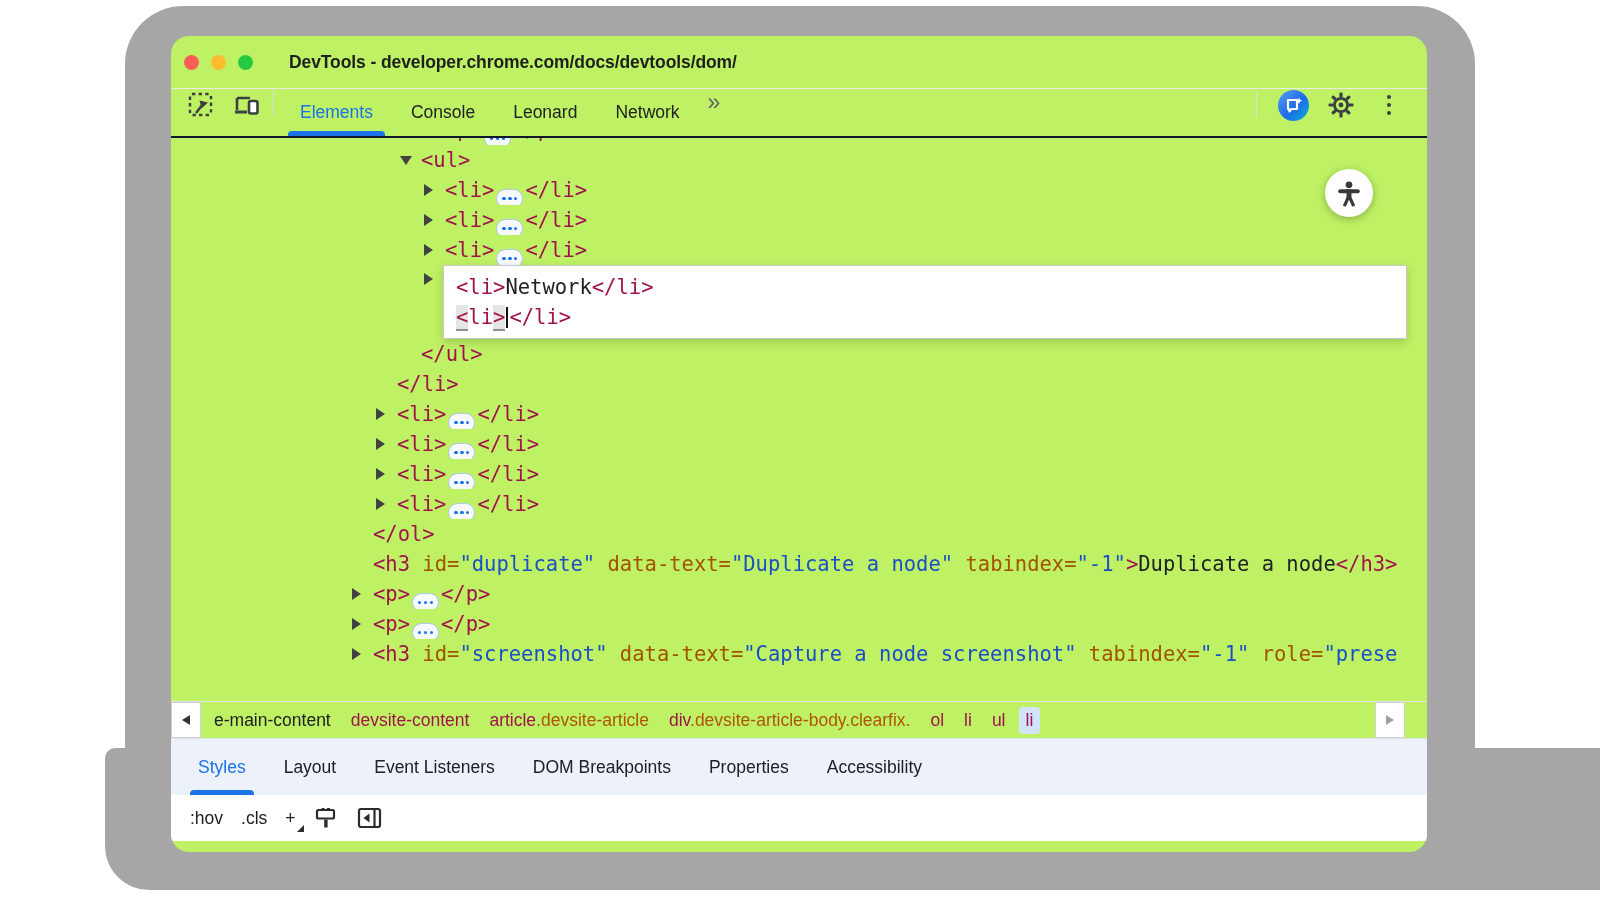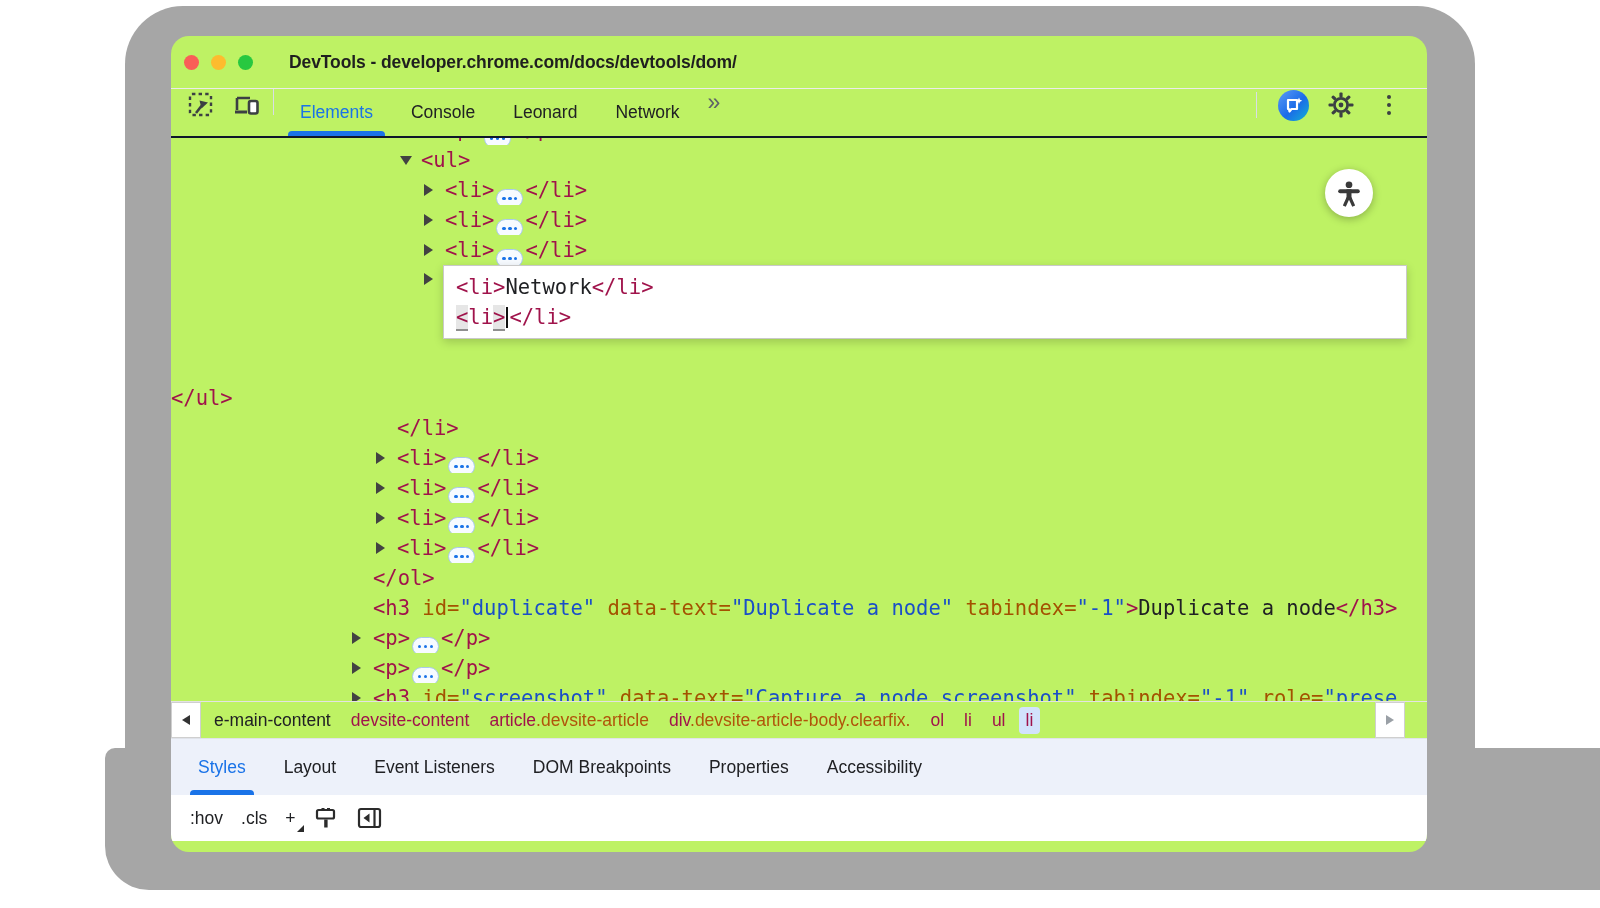--- a/index.html
+++ b/index.html
@@ -191,21 +191,21 @@
       <div class="rows" id="tree-rows">
           <div class="row" style="padding-left: 274px;"><span class="tk-tag">&lt;p&gt;</span><span class="pill"><i></i><i></i><i></i></span><span class="tk-tag">&lt;/p&gt;</span></div>
           <div class="row" style="padding-left: 250px;"><span class="arw d" style="left: 229px;"></span><span class="tk-tag">&lt;ul&gt;</span></div>
           <div class="row" style="padding-left: 274px;"><span class="arw r" style="left: 253px;"></span><span class="tk-tag">&lt;li&gt;</span><span class="pill"><i></i><i></i><i></i></span><span class="tk-tag">&lt;/li&gt;</span></div>
           <div class="row" style="padding-left: 274px;"><span class="arw r" style="left: 253px;"></span><span class="tk-tag">&lt;li&gt;</span><span class="pill"><i></i><i></i><i></i></span><span class="tk-tag">&lt;/li&gt;</span></div>
           <div class="row" style="padding-left: 274px;"><span class="arw r" style="left: 253px;"></span><span class="tk-tag">&lt;li&gt;</span><span class="pill"><i></i><i></i><i></i></span><span class="tk-tag">&lt;/li&gt;</span></div>
           <div class="editor-wrap">
             <span class="arw r" style="left: 253px; top: 8px;"></span>
             <div class="edit-box"><div><span class="tk-tag">&lt;li&gt;</span><span class="tk-text">Network</span><span class="tk-tag">&lt;/li&gt;</span></div><div><span class="tk-hl">&lt;</span><span class="tk-tag">li</span><span class="tk-hl">&gt;</span><span class="caret"></span><span class="tk-tag">&lt;/li&gt;</span></div></div>
           </div>
-          <div class="row" style=" margin-top: 44px;"><span class="tk-tag">&lt;/ul&gt;</span></div>
+          <div class="row" style="padding-left: 250px;"><span class="tk-tag">&lt;/ul&gt;</span></div>
           <div class="row" style="padding-left: 226px;"><span class="tk-tag">&lt;/li&gt;</span></div>
           <div class="row" style="padding-left: 226px;"><span class="arw r" style="left: 205px;"></span><span class="tk-tag">&lt;li&gt;</span><span class="pill"><i></i><i></i><i></i></span><span class="tk-tag">&lt;/li&gt;</span></div>
           <div class="row" style="padding-left: 226px;"><span class="arw r" style="left: 205px;"></span><span class="tk-tag">&lt;li&gt;</span><span class="pill"><i></i><i></i><i></i></span><span class="tk-tag">&lt;/li&gt;</span></div>
           <div class="row" style="padding-left: 226px;"><span class="arw r" style="left: 205px;"></span><span class="tk-tag">&lt;li&gt;</span><span class="pill"><i></i><i></i><i></i></span><span class="tk-tag">&lt;/li&gt;</span></div>
           <div class="row" style="padding-left: 226px;"><span class="arw r" style="left: 205px;"></span><span class="tk-tag">&lt;li&gt;</span><span class="pill"><i></i><i></i><i></i></span><span class="tk-tag">&lt;/li&gt;</span></div>
           <div class="row" style="padding-left: 202px;"><span class="tk-tag">&lt;/ol&gt;</span></div>
           <div class="row" style="padding-left: 202px;"><span class="tk-tag">&lt;h3</span><span class="tk-attr"> id=</span><span class="tk-val">"duplicate"</span><span class="tk-attr"> data-text=</span><span class="tk-val">"Duplicate a node"</span><span class="tk-attr"> tabindex=</span><span class="tk-val">"-1"</span><span class="tk-tag">&gt;</span><span class="tk-text">Duplicate a node</span><span class="tk-tag">&lt;/h3&gt;</span></div>
           <div class="row" style="padding-left: 202px;"><span class="arw r" style="left: 181px;"></span><span class="tk-tag">&lt;p&gt;</span><span class="pill"><i></i><i></i><i></i></span><span class="tk-tag">&lt;/p&gt;</span></div>
           <div class="row" style="padding-left: 202px;"><span class="arw r" style="left: 181px;"></span><span class="tk-tag">&lt;p&gt;</span><span class="pill"><i></i><i></i><i></i></span><span class="tk-tag">&lt;/p&gt;</span></div>
           <div class="row" style="padding-left: 202px;"><span class="arw r" style="left: 181px;"></span><span class="tk-tag">&lt;h3</span><span class="tk-attr"> id=</span><span class="tk-val">"screenshot"</span><span class="tk-attr"> data-text=</span><span class="tk-val">"Capture a node screenshot"</span><span class="tk-attr"> tabindex=</span><span class="tk-val">"-1"</span><span class="tk-attr"> role=</span><span class="tk-val">"prese</span></div>

